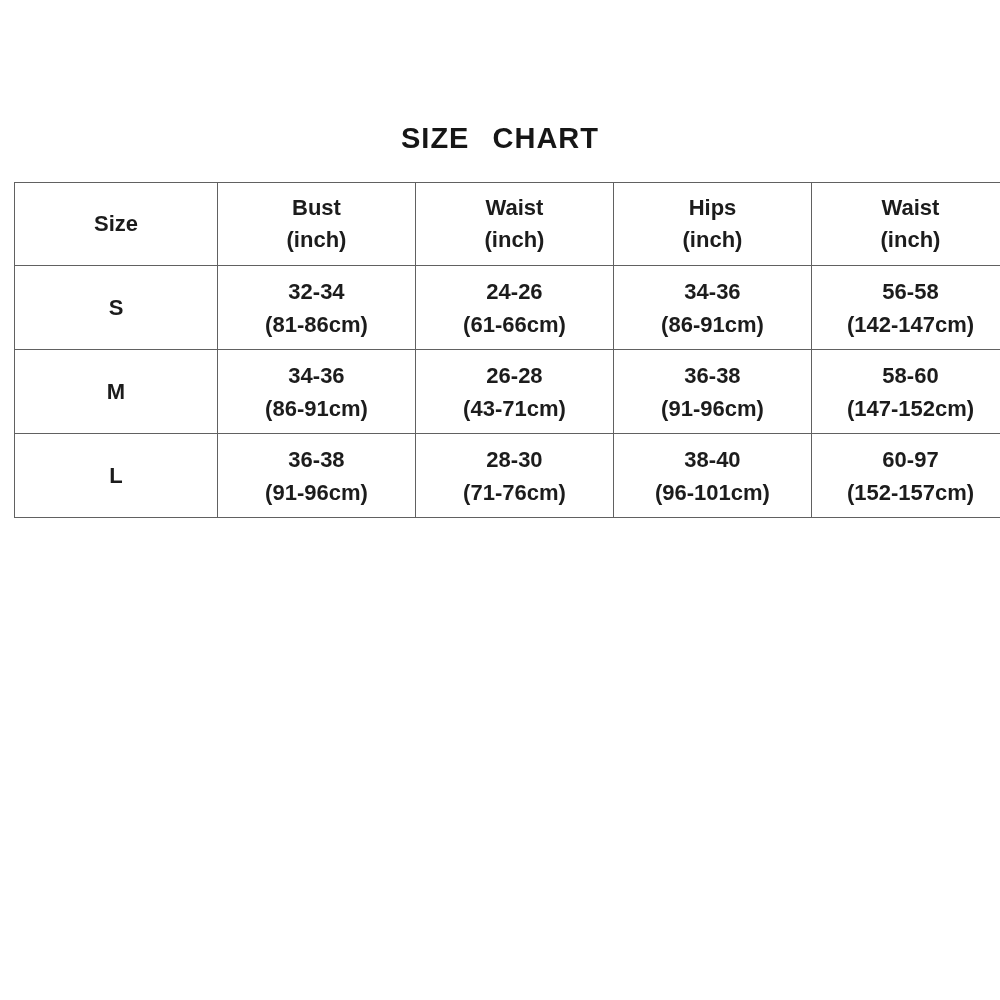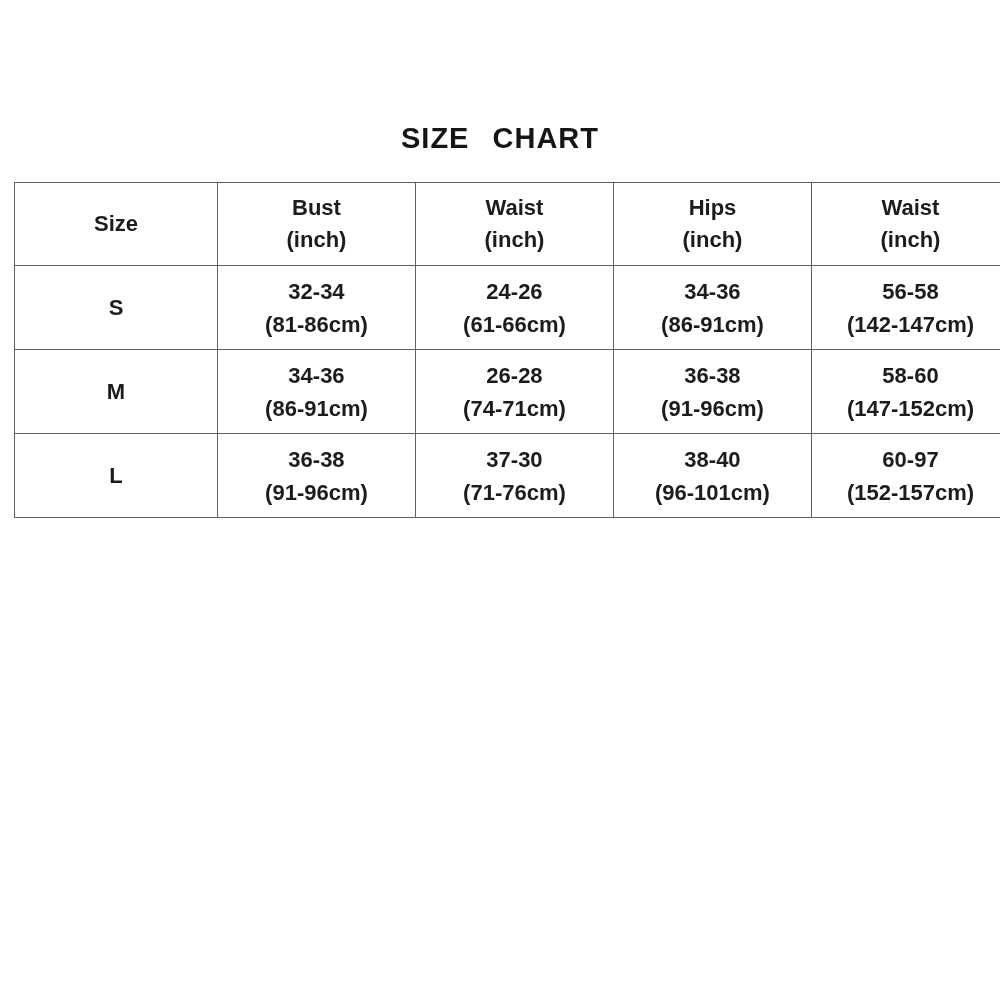--- a/index.html
+++ b/index.html
@@ -113,40 +113,40 @@
       </tr>
 
       <tr>
         <td>M</td>
         <td>
           <div class="cell-line">34-36</div>
           <div class="cell-line">(86-91cm)</div>
         </td>
         <td>
           <div class="cell-line">26-28</div>
-          <div class="cell-line">(74-71cm)</div>
+          <div class="cell-line">(43-71cm)</div>
         </td>
         <td>
           <div class="cell-line">36-38</div>
           <div class="cell-line">(91-96cm)</div>
         </td>
         <td>
           <div class="cell-line">58-60</div>
           <div class="cell-line">(147-152cm)</div>
         </td>
       </tr>
 
       <tr>
         <td>L</td>
         <td>
           <div class="cell-line">36-38</div>
           <div class="cell-line">(91-96cm)</div>
         </td>
         <td>
-          <div class="cell-line">37-30</div>
+          <div class="cell-line">28-30</div>
           <div class="cell-line">(71-76cm)</div>
         </td>
         <td>
           <div class="cell-line">38-40</div>
           <div class="cell-line">(96-101cm)</div>
         </td>
         <td>
           <div class="cell-line">60-97</div>
           <div class="cell-line">(152-157cm)</div>
         </td>

